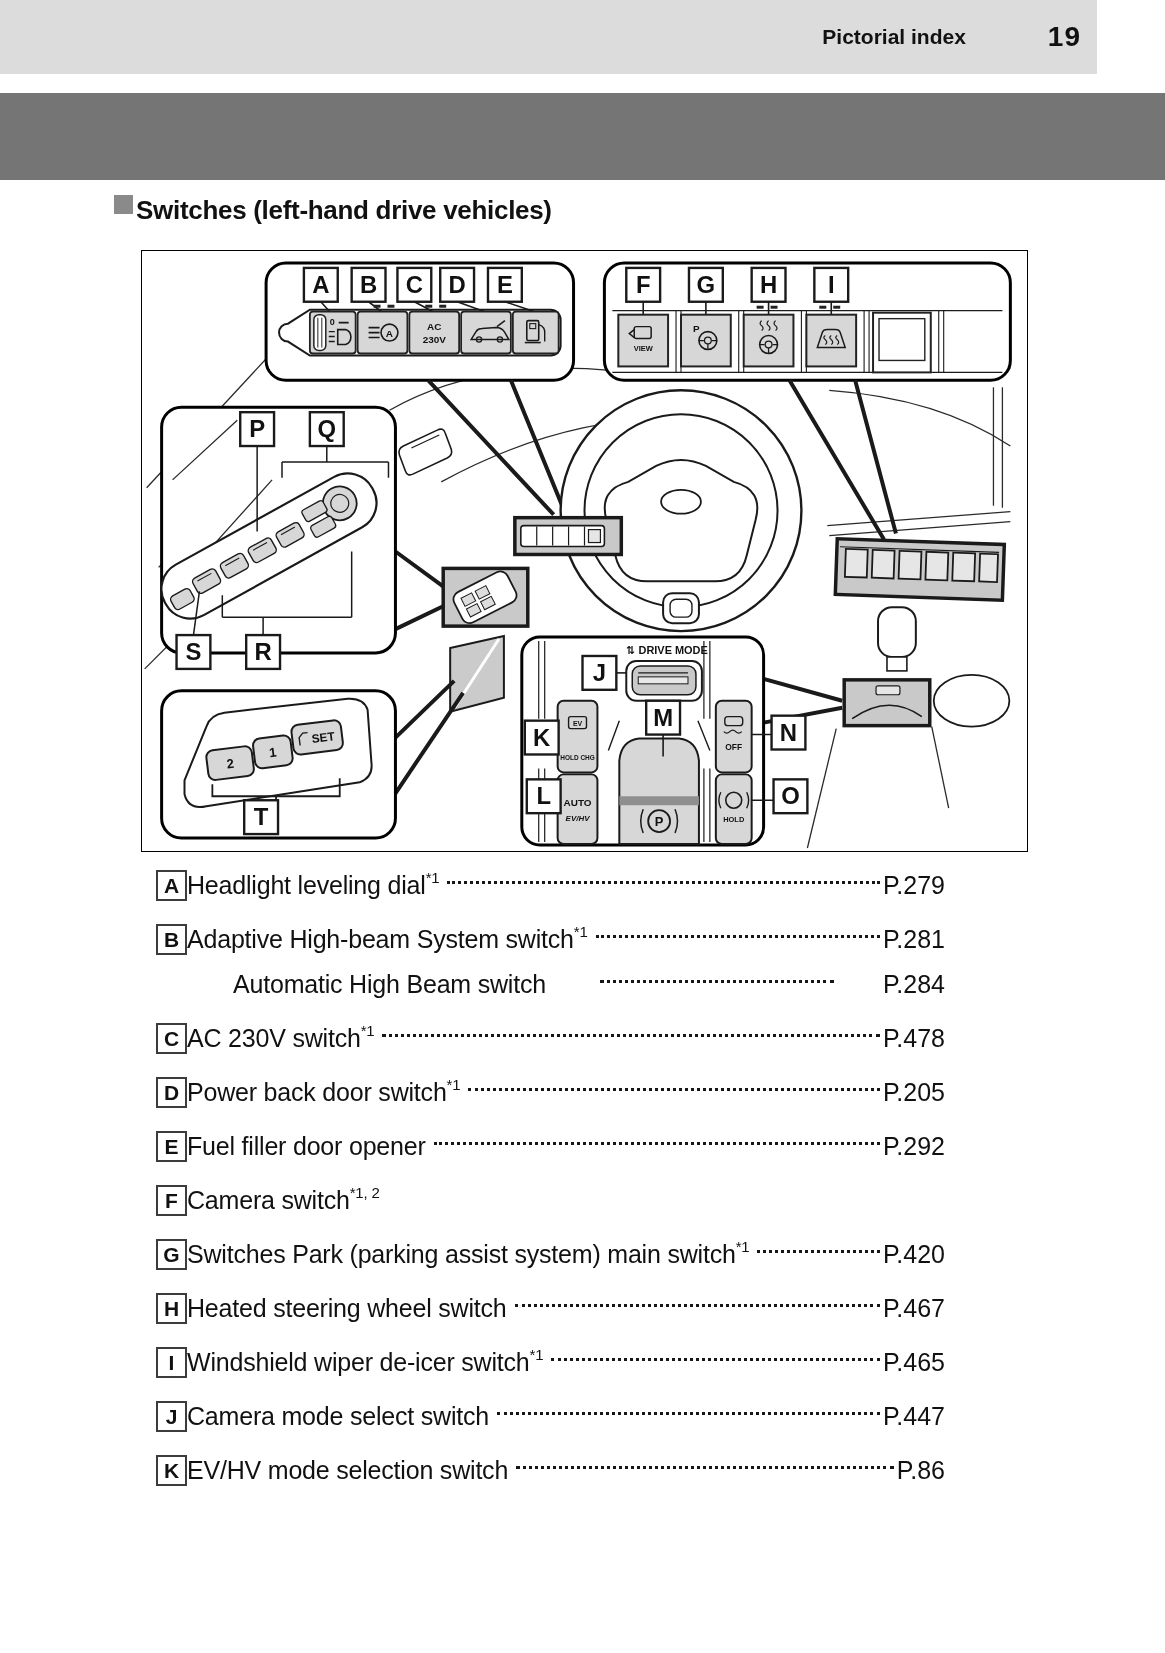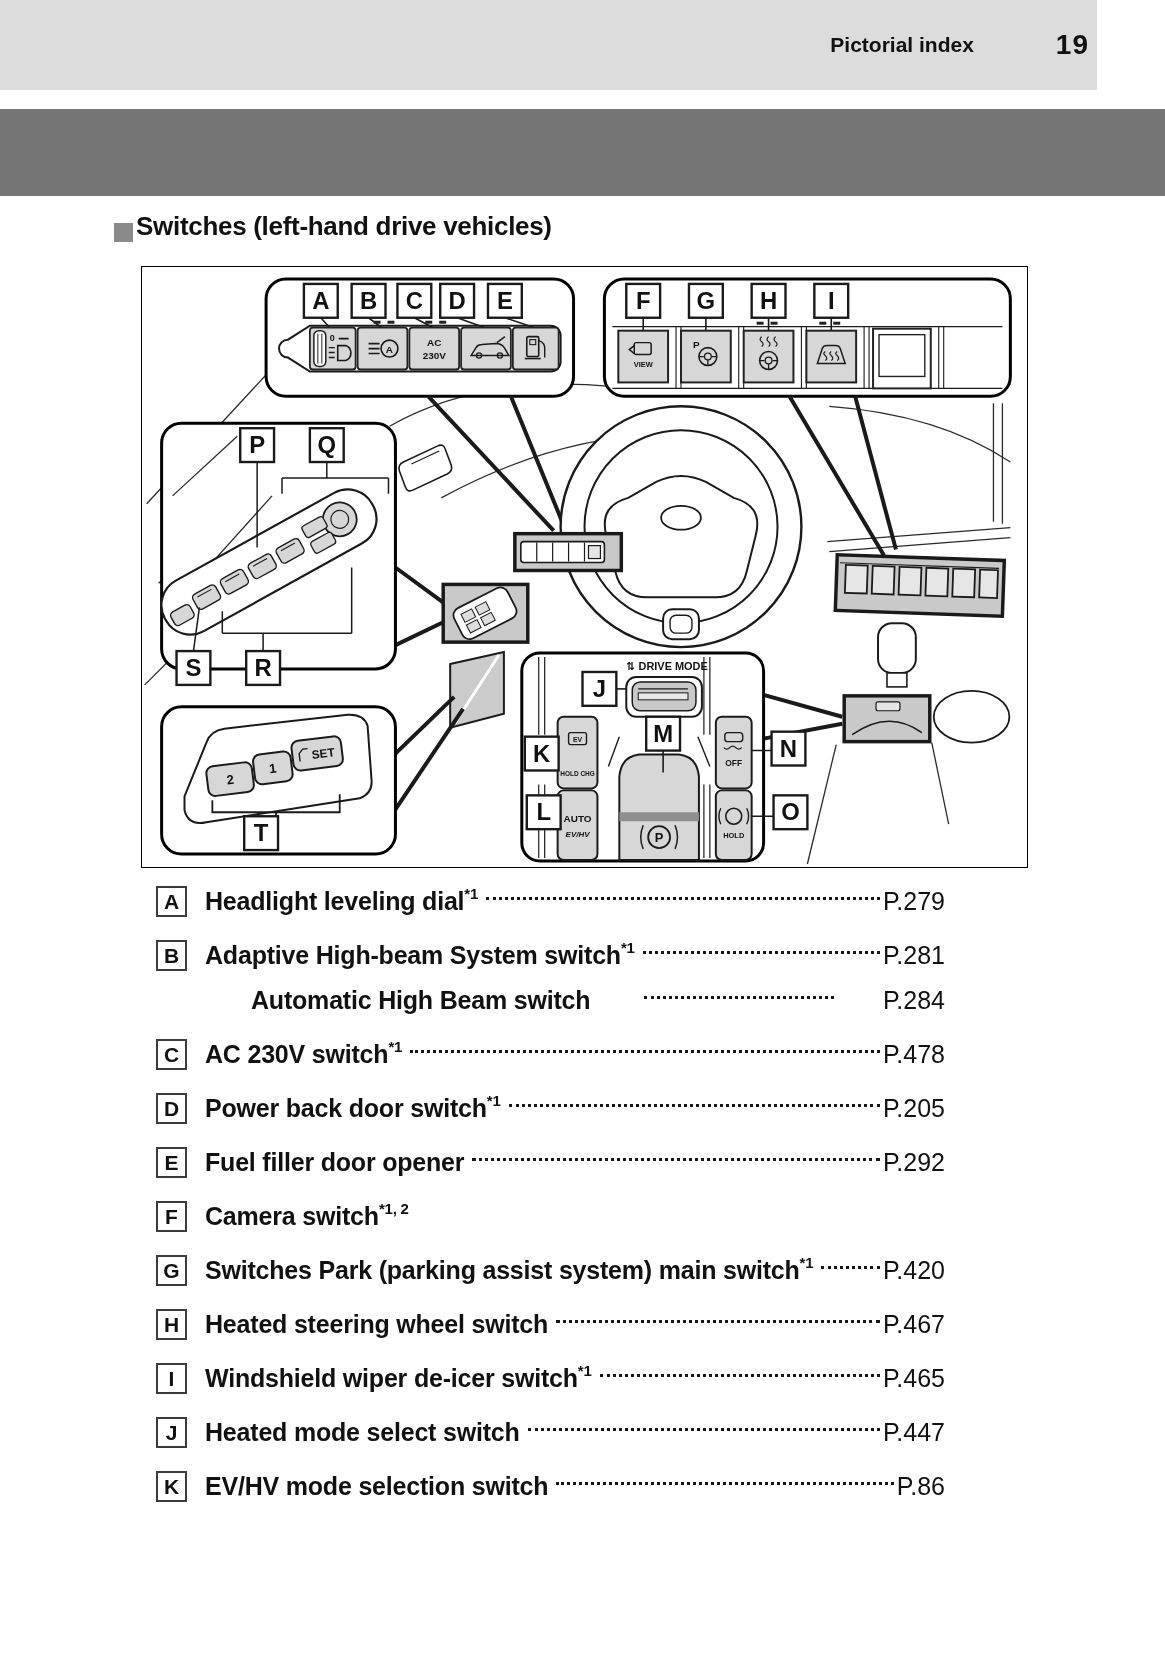--- a/index.html
+++ b/index.html
@@ -9,40 +9,40 @@
     --switch:#d7d7d7;
     --highlight:#c9c9c9;
     --ink:#111111;
   }
   *{margin:0;padding:0;box-sizing:border-box;}
   body{
     width:1165px;height:1653px;background:#fff;overflow:hidden;
     font-family:"Liberation Sans","DejaVu Sans",sans-serif;color:var(--ink);
   }
   .band-top{
-    width:1097px;height:90px;background:var(--header_band);
-    display:flex;align-items:center;justify-content:flex-end;padding-right:8px;
+    width:1097px;height:74px;background:var(--header_band);
+    display:flex;align-items:center;justify-content:flex-end;padding-right:16px;
   }
   .band-top .pi-label{font-weight:bold;font-size:21px;letter-spacing:0px;}
   .band-top .pg-num{font-weight:bold;font-size:28px;margin-left:82px;letter-spacing:1px;}
   .band-dark{width:1165px;height:87px;background:var(--dark_band);margin-top:19px;}
-  .heading{margin:15px 0 0 114px;display:flex;align-items:flex-end;}
+  .heading{margin:15px 0 0 114px;display:flex;align-items:flex-start;}
   .heading .bullet-square{width:19px;height:19px;background:var(--bullet);display:inline-block;margin-right:3px;}
   .heading .heading-text{font-weight:bold;font-size:26px;letter-spacing:-0.3px;}
   .diagram-wrap{
     margin:24px 0 0 141px;width:887px;height:602px;border:1.5px solid #000;background:#fff;
   }
   .index-list{margin:18px 0 0 156px;width:789px;}
   .index-row{display:flex;align-items:center;margin-bottom:23px;}
   .index-row.subrow{margin-top:-9px;gap:46px;}
   .letter-box{
     width:31px;height:31px;border:2px solid #3c3c3c;flex:0 0 31px;
     font-weight:bold;font-size:21px;text-align:center;line-height:28px;background:#fff;
   }
-  .item-text{margin-left:18px;font-weight:bold;font-size:25px;letter-spacing:-0.2px;white-space:nowrap;}
+  .item-text{font-weight:normal;font-size:25px;letter-spacing:-0.2px;white-space:nowrap;}
   .item-text sup{font-size:15px;position:relative;top:-2px;vertical-align:super;}
   .leader{flex:1;border-bottom:3.5px dotted #161616;margin:0 3px 7px 8px;min-width:10px;}
   .page-ref{font-weight:normal;font-size:25px;}
   
   svg .ln{stroke:#1a1a1a;fill:none;}
   svg .t{font-family:"Liberation Sans","DejaVu Sans",sans-serif;font-weight:bold;fill:#111;}
   svg .cl{font-size:24px;text-anchor:middle;}
   svg .fill-switch{fill:var(--switch);}
   svg .fill-hl{fill:var(--highlight);}
   svg .wedge{stroke:#1a1a1a;stroke-width:4;fill:none;}
@@ -514,21 +514,21 @@
 
   <div class="index-row">
     <span class="letter-box">I</span>
     <span class="item-text"><span>Windshield wiper de-icer switch</span><sup>*1</sup></span>
     <span class="leader"></span>
     <span class="page-ref">P.465</span>
   </div>
 
   <div class="index-row">
     <span class="letter-box">J</span>
-    <span class="item-text"><span>Heated mode select switch</span><sup></sup></span>
+    <span class="item-text"><span>Camera mode select switch</span><sup></sup></span>
     <span class="leader"></span>
     <span class="page-ref">P.447</span>
   </div>
 
   <div class="index-row">
     <span class="letter-box">K</span>
     <span class="item-text"><span>EV/HV mode selection switch</span><sup></sup></span>
     <span class="leader"></span>
     <span class="page-ref">P.86</span>
   </div>

